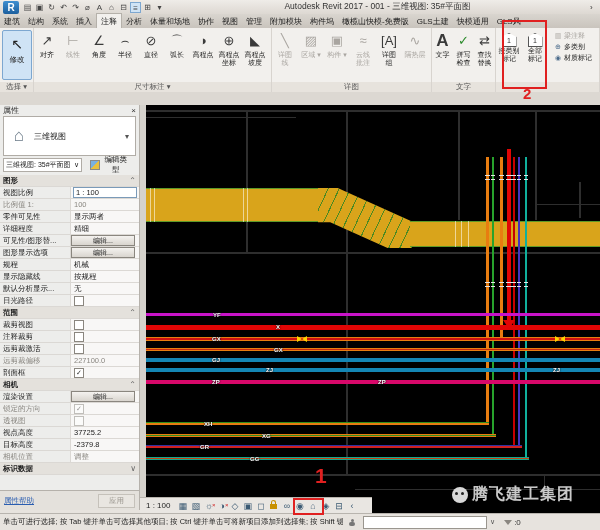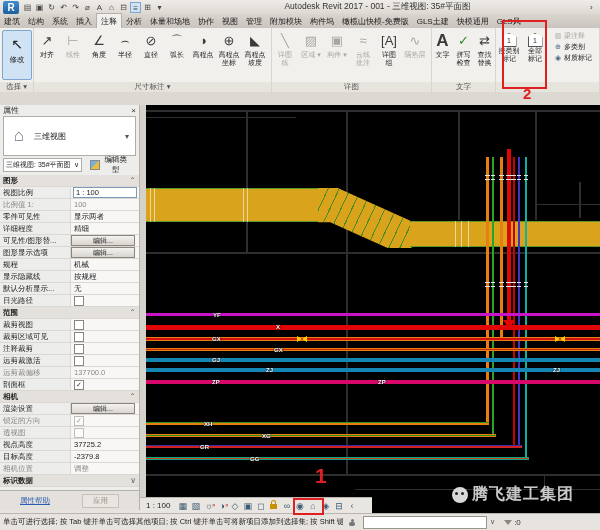--- a/index.html
+++ b/index.html
@@ -65,21 +65,21 @@
             display:flex;align-items:center;padding-left:3px;white-space:nowrap;overflow:hidden;box-sizing:border-box;}
   .prow.section{background:#e4e1dc;font-weight:bold;}
   .prow.section .pl{width:auto;flex:1;}
   .prow.section .pr-g{padding-right:3px;color:#666;font-weight:normal;}
   .prow .muted{color:#8a8781;}
   .pbtn{margin:1px 4px 1px 0;flex:1;height:9px;background:linear-gradient(#f4f2ef,#d9d5cf);
         border:1px solid #8a867f;font-size:7px;text-align:center;line-height:9px;color:#222;}
   .cb{width:8px;height:8px;border:1px solid #8a867f;background:#fff;font-size:7px;line-height:8px;text-align:center;color:#333;}
   .vibox{margin:1px 2px;flex:1;height:9px;border:1px solid #7a9ab8;background:#fff;font-size:7.5px;line-height:9px;padding-left:2px;}
   #props-footer{position:absolute;left:0;bottom:0;width:139px;height:20px;border-top:1px solid #b5b1ab;
-                display:flex;align-items:center;justify-content:space-between;padding:0 20px;box-sizing:border-box;background:#e4e1dc;}
+                display:flex;align-items:center;justify-content:space-between;padding:0 4px;box-sizing:border-box;background:#e4e1dc;}
   #prop-help{color:#2a5db0;text-decoration:underline;font-size:7.5px;}
   #apply-btn{color:#9a968f;font-size:7.5px;border:1px solid #c5c1ba;background:#e9e6e1;padding:1px 10px;}
   
   #viewport{left:140px;top:105px;width:460px;height:408px;background:#d5d2cc;}
   #canvas{position:absolute;left:6px;top:0;width:454px;height:408px;background:#000;overflow:hidden;}
   .wall{position:absolute;background:#2e2e2e;}
   .duct{position:absolute;background:#d9a41b;}
   .duct.edge{border-top:1px solid #5f9a28;border-bottom:1px solid #5f9a28;box-sizing:border-box;}
   #duct-trans{clip-path:polygon(0 0,21% 0,100% 56%,100% 100%,74% 100%,13% 57%,0 57%);}
   #duct-hatch{position:absolute;clip-path:inherit;left:0;top:0;right:0;bottom:0;
@@ -389,41 +389,35 @@
           <div class="pl">范围</div>
           <div class="pr-g">⌃</div>
         </div>
         <div class="prow">
           <div class="pl">裁剪视图</div>
           <div class="pv">
             <div class="cb"></div>
           </div>
         </div>
         <div class="prow">
-          <div class="pl">裁剪区域可见</div>
+          <div class="pl">注释裁剪</div>
           <div class="pv">
             <div class="cb"></div>
           </div>
         </div>
         <div class="prow">
-          <div class="pl">注释裁剪</div>
+          <div class="pl">远剪裁激活</div>
           <div class="pv">
             <div class="cb"></div>
           </div>
         </div>
         <div class="prow">
-          <div class="pl">远剪裁激活</div>
-          <div class="pv">
-            <div class="cb"></div>
-          </div>
-        </div>
-        <div class="prow">
           <div class="pl muted">远剪裁偏移</div>
           <div class="pv">
-            <div class="muted">137700.0</div>
+            <div class="muted">227100.0</div>
           </div>
         </div>
         <div class="prow">
           <div class="pl">剖面框</div>
           <div class="pv">
             <div class="cb">✓</div>
           </div>
         </div>
         <div class="prow section">
           <div class="pl">相机</div>

